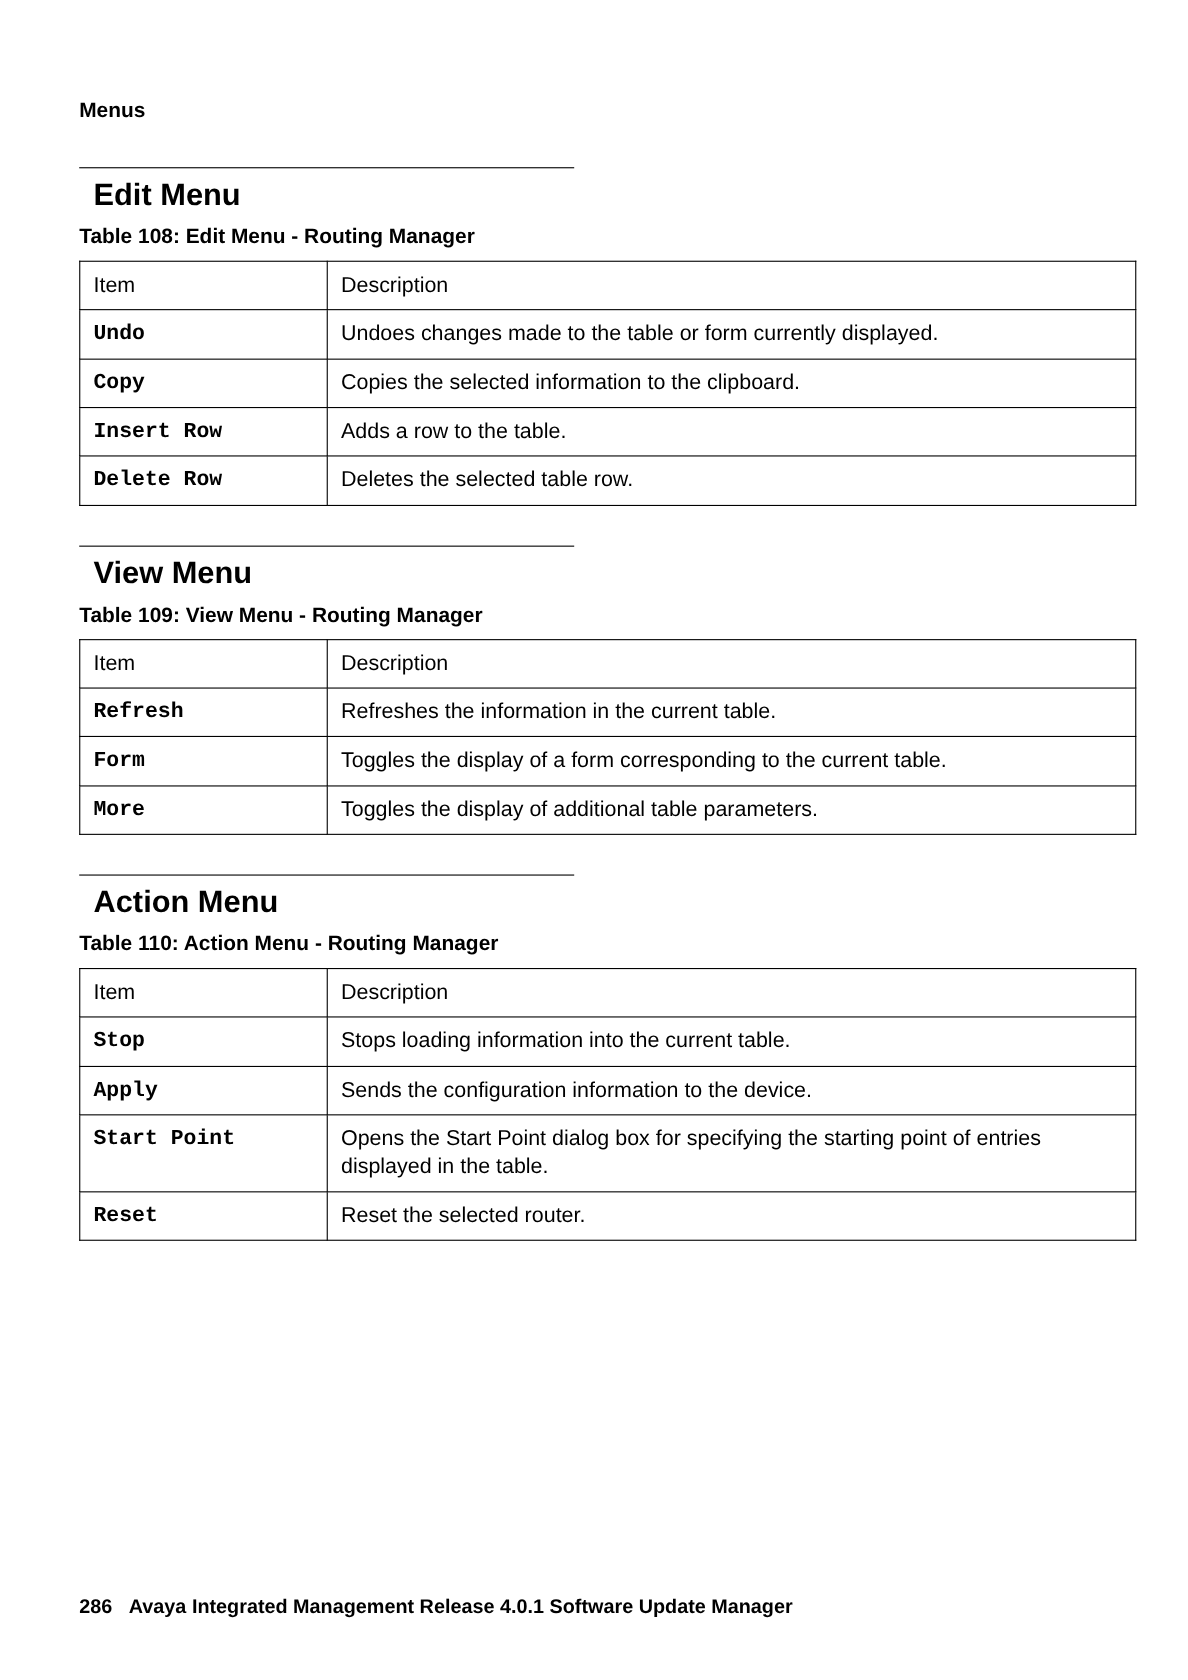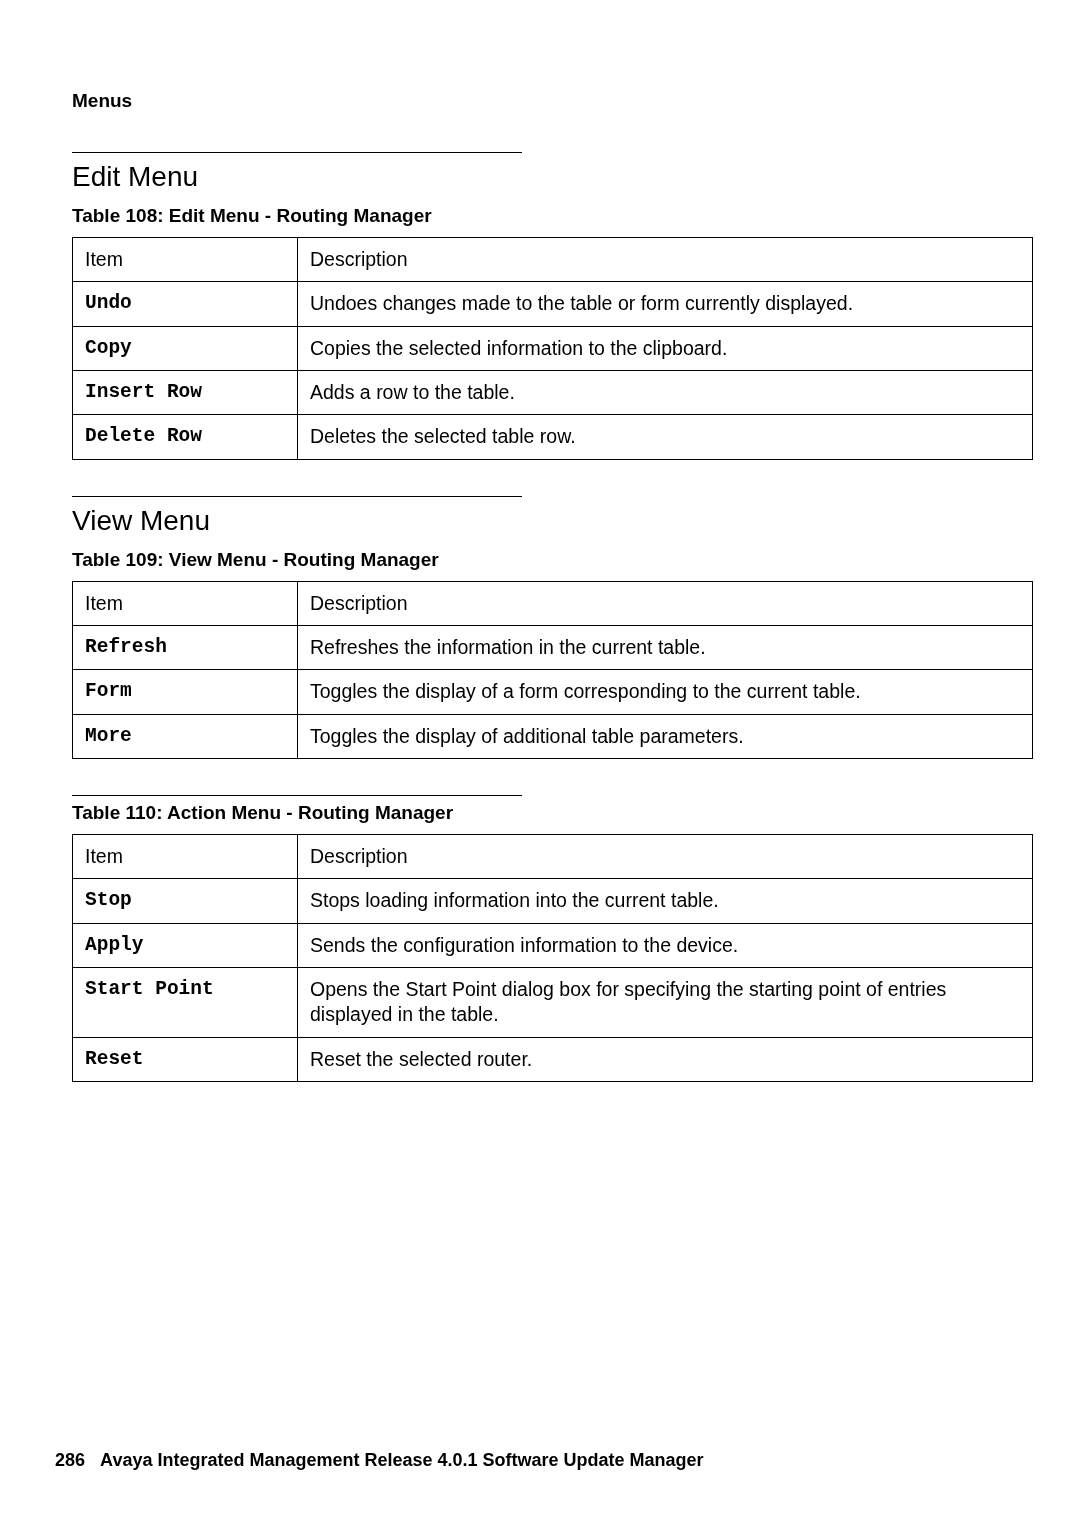--- a/index.html
+++ b/index.html
@@ -22,22 +22,22 @@
     margin-bottom: 40px;
   }
   .section-rule {
     border: none;
     border-top: 1.5px solid #000;
     width: 450px;
     margin: 18px 0 6px 0;
   }
   .section-heading {
     font-size: 28px;
-    font-weight: normal;
-    margin: 8px 0 12px 0;
+    font-weight: bold;
+    margin: 8px 0 12px 13px;
   }
   .table-caption {
     font-size: 19px;
     font-weight: bold;
     margin: 0 0 10px 0;
   }
   table.doc-table {
     width: 100%;
     border-collapse: collapse;
     margin-bottom: 36px;
@@ -56,21 +56,21 @@
   }
   table.doc-table .col-item {
     width: 200px;
   }
   td.item-cell {
     font-weight: bold;
     font-family: Liberation Mono, monospace;
   }
   .footer {
     position: absolute;
-    left: 55px;
+    left: 72px;
     bottom: 56px;
     font-size: 18px;
     font-weight: bold;
   }
 </style>
 </head>
 <body>
 
 <div class="page">
 
@@ -126,20 +126,21 @@
         <td>Toggles the display of a form corresponding to the current table.</td>
       </tr>
       <tr>
         <td class="item-cell">More</td>
         <td>Toggles the display of additional table parameters.</td>
       </tr>
     </tbody>
   </table>
 
   <hr class="section-rule">
+  <div class="section-heading">Action Menu</div>
   <div class="table-caption">Table 110: Action Menu - Routing Manager</div>
   <table class="doc-table">
     <thead>
       <tr>
         <th class="col-item">Item</th>
         <th>Description</th>
       </tr>
     </thead>
     <tbody>
       <tr>

